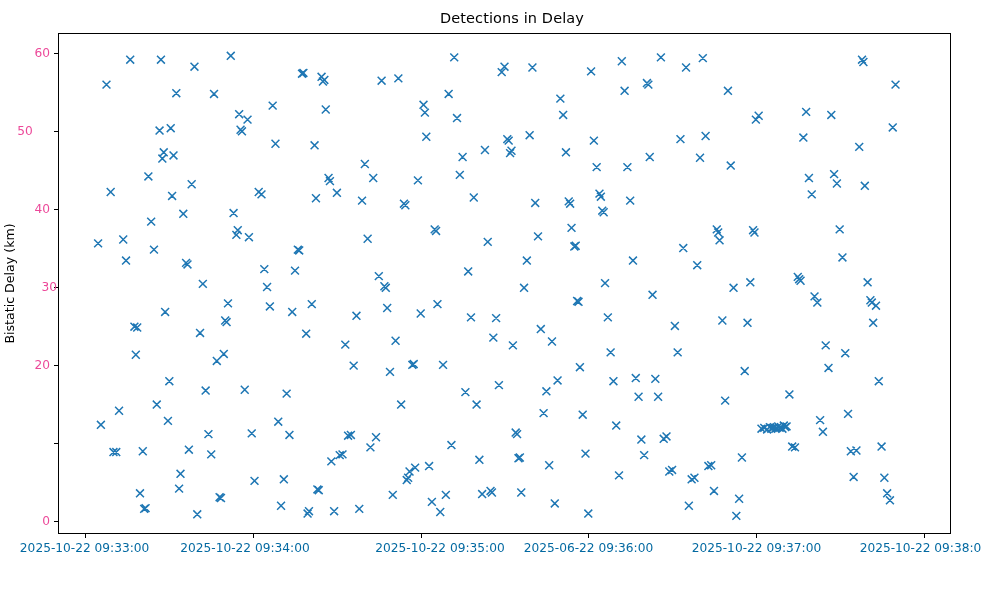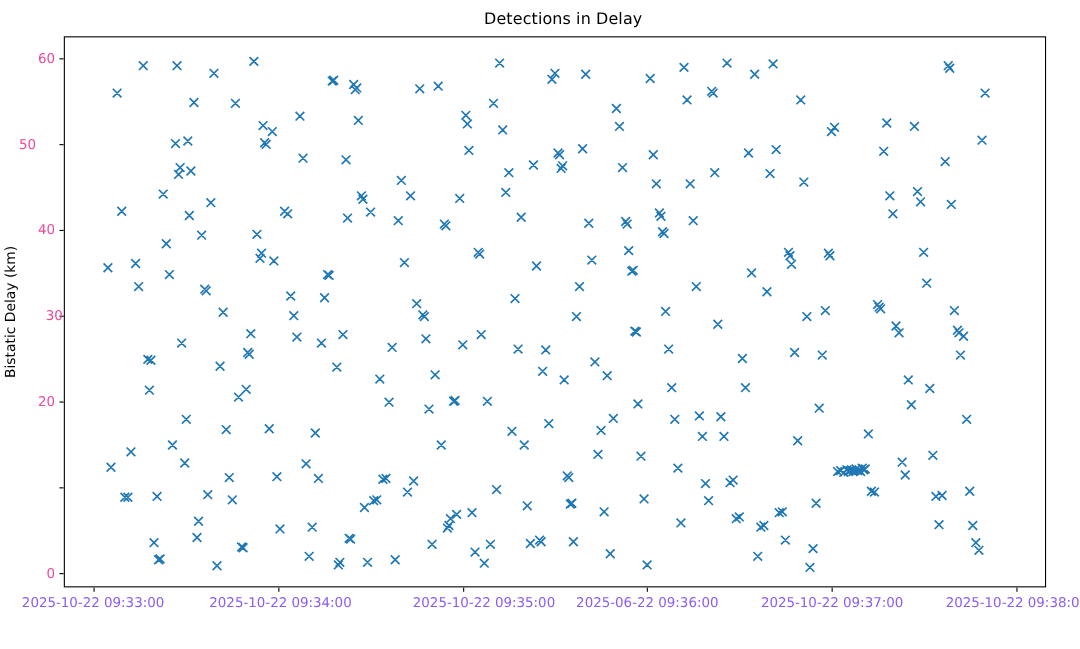--- a/index.html
+++ b/index.html
@@ -67,21 +67,21 @@
     position: absolute;
     height: 4px;
     width: 1px;
     background: #000000;
     top: 534px;
   }
   .xtick-label {
     position: absolute;
     top: 541px;
     font-size: 12.2px;
-    color: #8b5cf6;
+    color: #0369a1;
     white-space: nowrap;
     transform: translateX(-50%);
   }
   #xlabel {
     position: absolute;
     left: 58px;
     width: 893px;
     top: 564px;
     text-align: center;
     font-size: 12.6px;
@@ -129,21 +129,21 @@
       <div class="ytick-label" style="top: 208.858px; left: 0px; width: 50px;">40</div>
       <div class="ytick-line" style="top: 130.699px;"></div>
       <div class="ytick-label" style="top: 130.699px; left: 0px; width: 50px; text-align: center;">50</div>
       <div class="ytick-line" style="top: 52.5398px;"></div>
       <div class="ytick-label" style="top: 52.5398px; left: 0px; width: 50px;">60</div>
     </div>
   <div id="xtick-group">
       <div class="xtick-line" style="left: 84.594px;"></div>
       <div class="xtick-label" style="left: 84.594px;">2025-10-22 09:33:00</div>
       <div class="xtick-line" style="left: 252.556px;"></div>
-      <div class="xtick-label" style="left: 255px;">2025-10-22 09:34:00</div>
+      <div class="xtick-label" style="left: 245px;">2025-10-22 09:34:00</div>
       <div class="xtick-line" style="left: 420.519px;"></div>
       <div class="xtick-label" style="left: 440px;">2025-10-22 09:35:00</div>
       <div class="xtick-line" style="left: 588.481px;"></div>
       <div class="xtick-label" style="left: 588.481px;">2025-06-22 09:36:00</div>
       <div class="xtick-line" style="left: 756.444px;"></div>
       <div class="xtick-label" style="left: 756.444px;">2025-10-22 09:37:00</div>
       <div class="xtick-line" style="left: 924.406px;"></div>
       <div class="xtick-label" style="left: 924.406px;">2025-10-22 09:38:00</div>
     </div>
 

